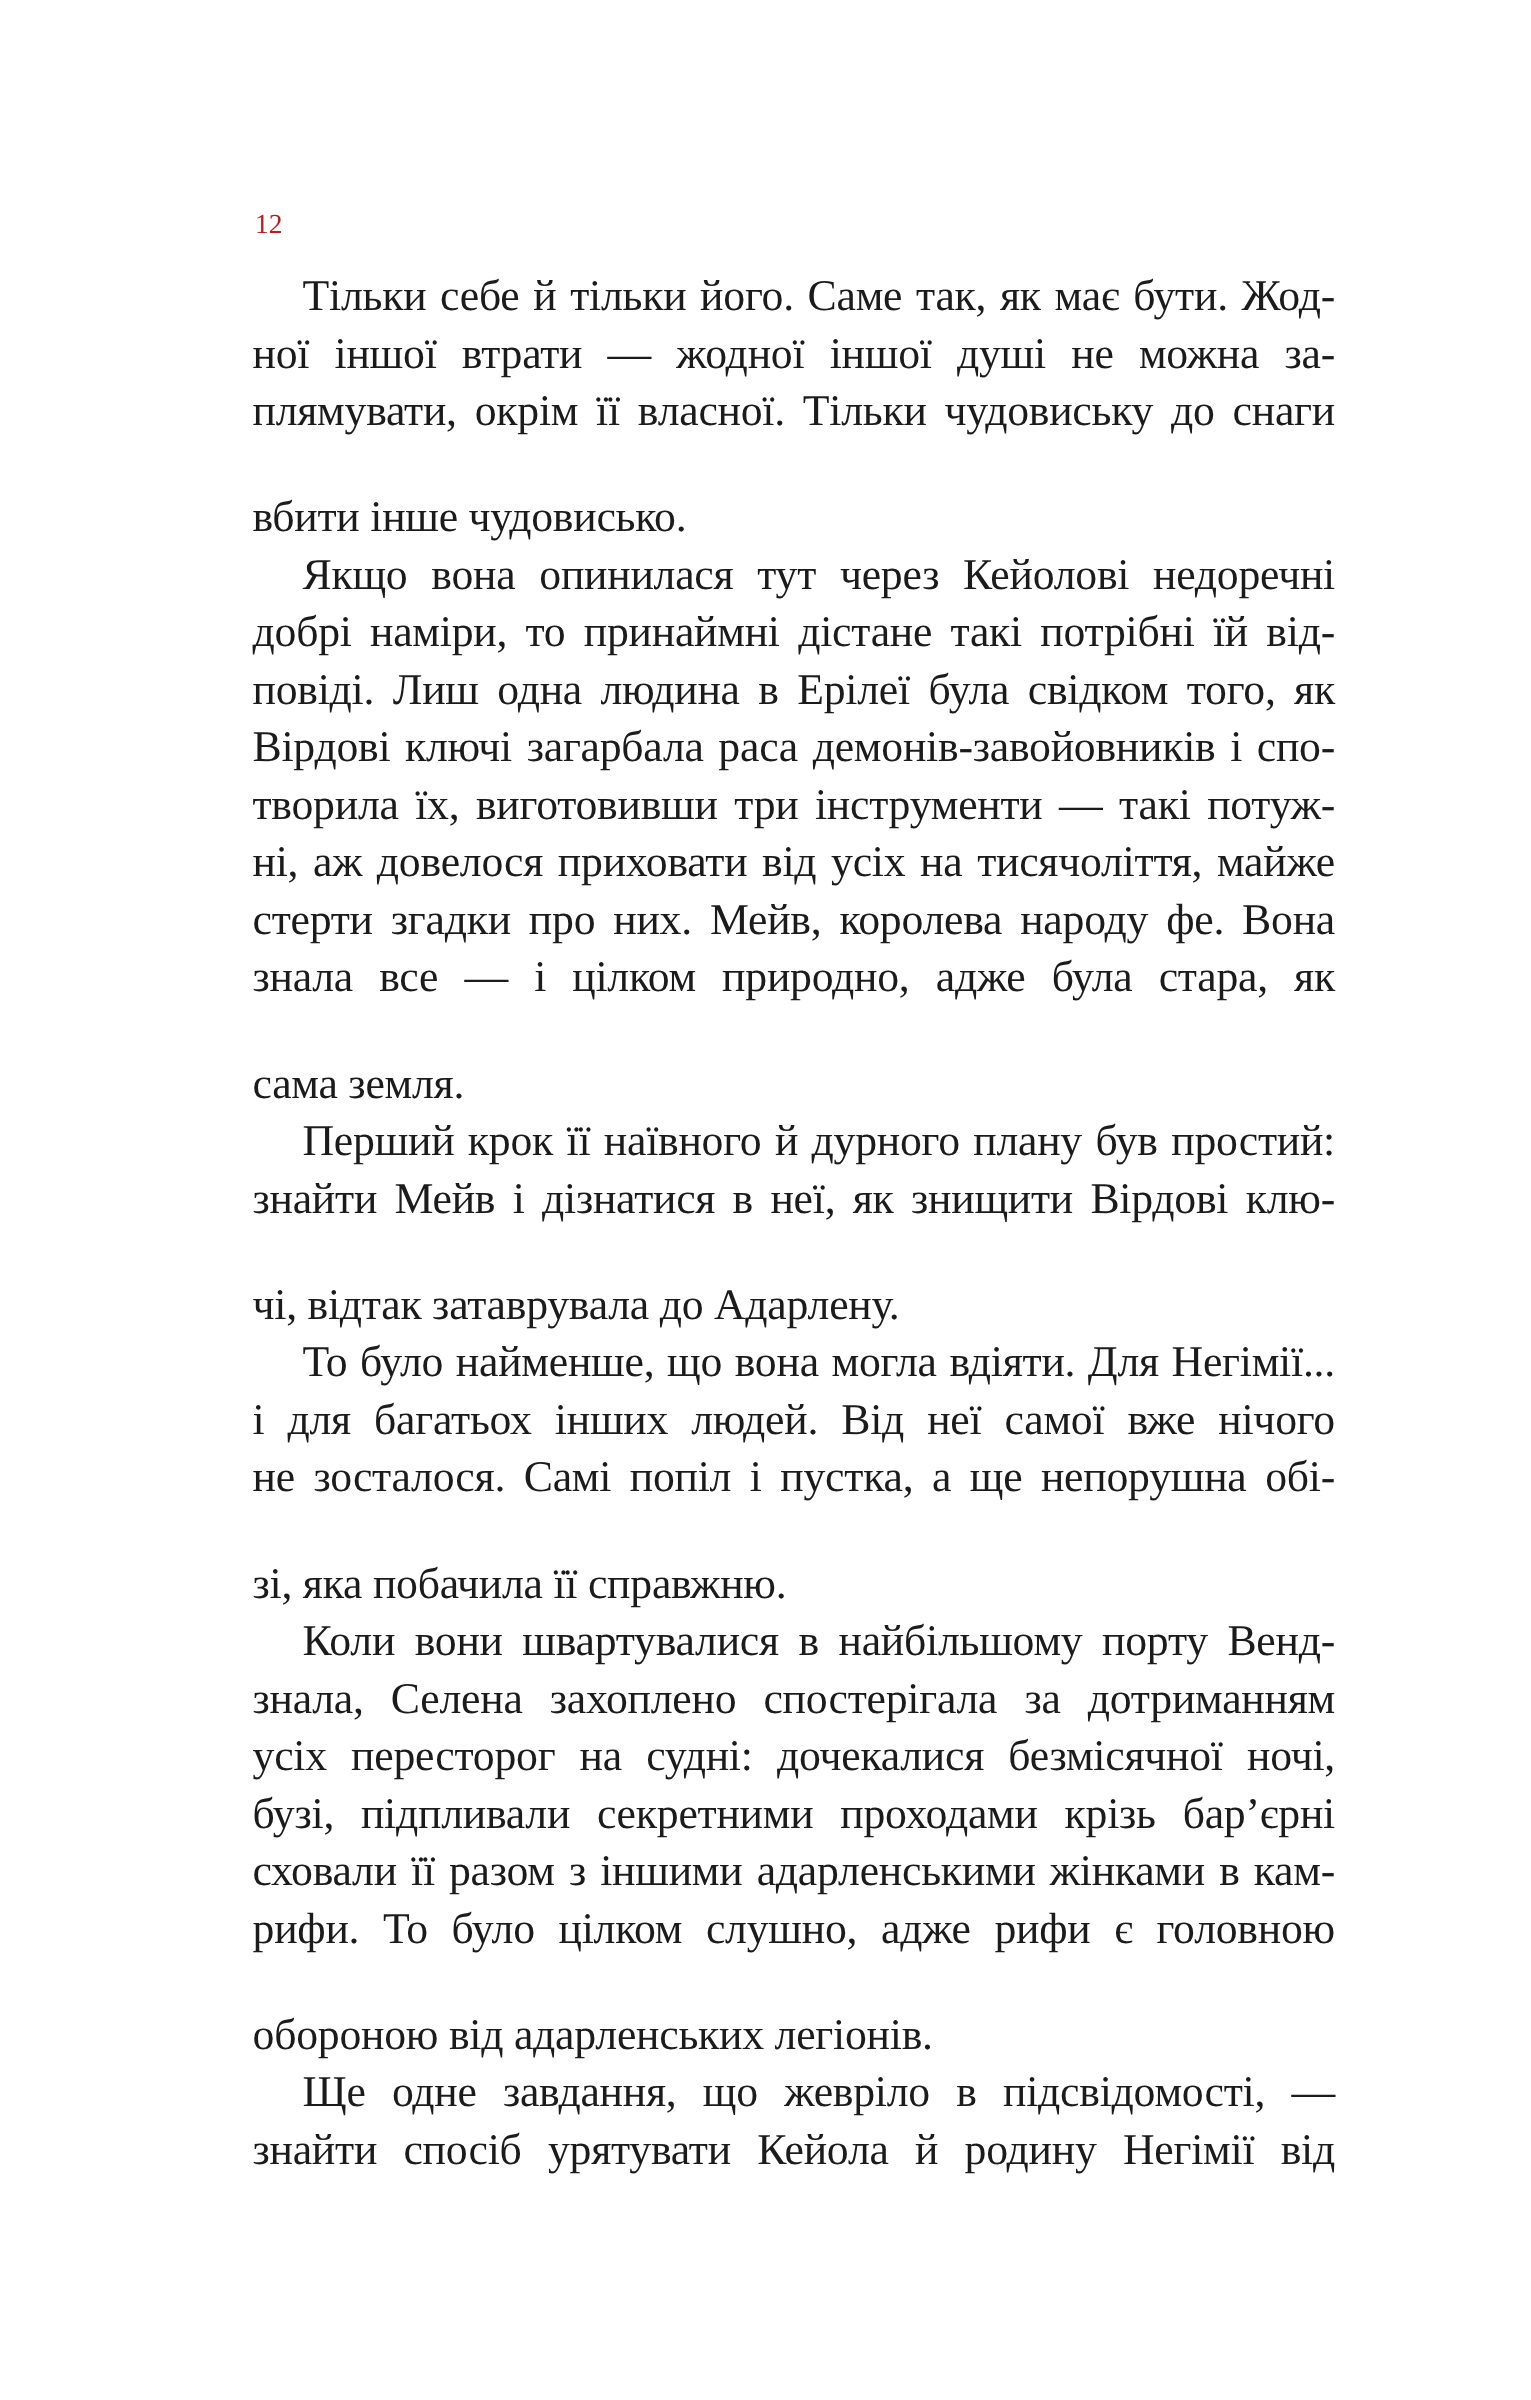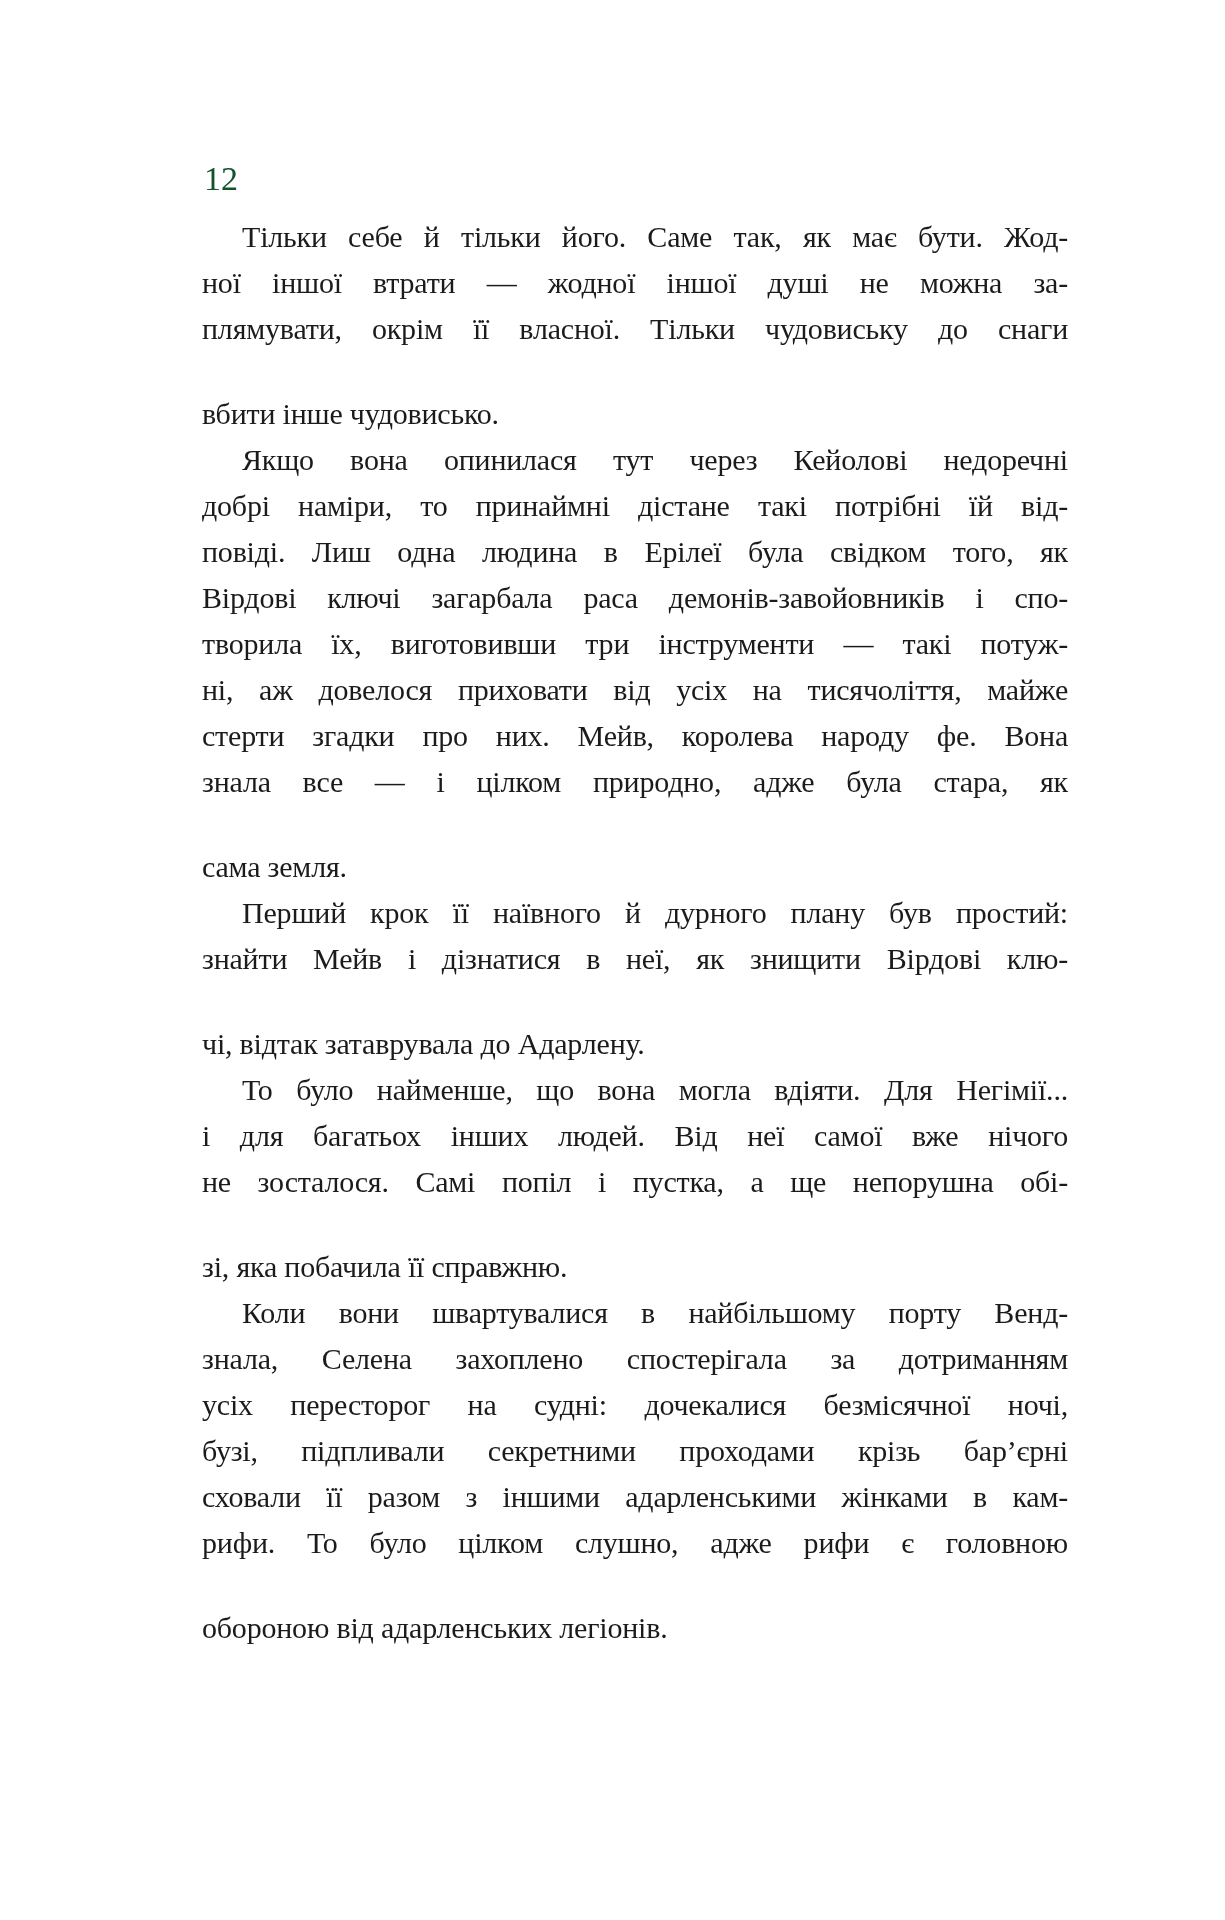--- a/index.html
+++ b/index.html
@@ -17,38 +17,38 @@
   }
   .book-page {
     position: absolute;
     inset: 0;
     background: #ffffff;
   }
   .page-number {
     position: absolute;
     left: 204px;
     top: 164px;
-    font-size: 34px;
+    font-size: 22px;
     line-height: 30px;
-    color: #14532d;
+    color: #b91c1c;
   }
   .text-block {
     position: absolute;
     left: 202px;
     top: 214px;
     width: 866px;
   }
   .paragraph {
     margin: 0;
     padding: 0;
   }
   .line {
     height: 46px;
     line-height: 46px;
-    font-size: 30px;
+    font-size: 35px;
     letter-spacing: -0.2px;
     text-align: justify;
     text-align-last: justify;
     -moz-text-align-last: justify;
     white-space: normal;
   }
   .line.indent {
     text-indent: 40px;
   }
   .line.end {
@@ -93,14 +93,18 @@
       </div>
       <div class="paragraph">
         <div class="line indent">Коли вони швартувалися в найбільшому порту Венд-</div>
         <div class="line">знала, Селена захоплено спостерігала за дотриманням</div>
         <div class="line">усіх пересторог на судні: дочекалися безмісячної ночі,</div>
         <div class="line">бузі, підпливали секретними проходами крізь бар’єрні</div>
         <div class="line">сховали її разом з іншими адарленськими жінками в кам-</div>
         <div class="line">рифи. То було цілком слушно, адже рифи є головною</div>
         <div class="line end">обороною від адарленських легіонів.</div>
       </div>
+      <div class="paragraph">
+        <div class="line indent">Ще одне завдання, що жевріло в підсвідомості, —</div>
+        <div class="line">знайти спосіб урятувати Кейола й родину Негімії від</div>
+      </div>
     </div>
 </div>
 
 </body></html>

